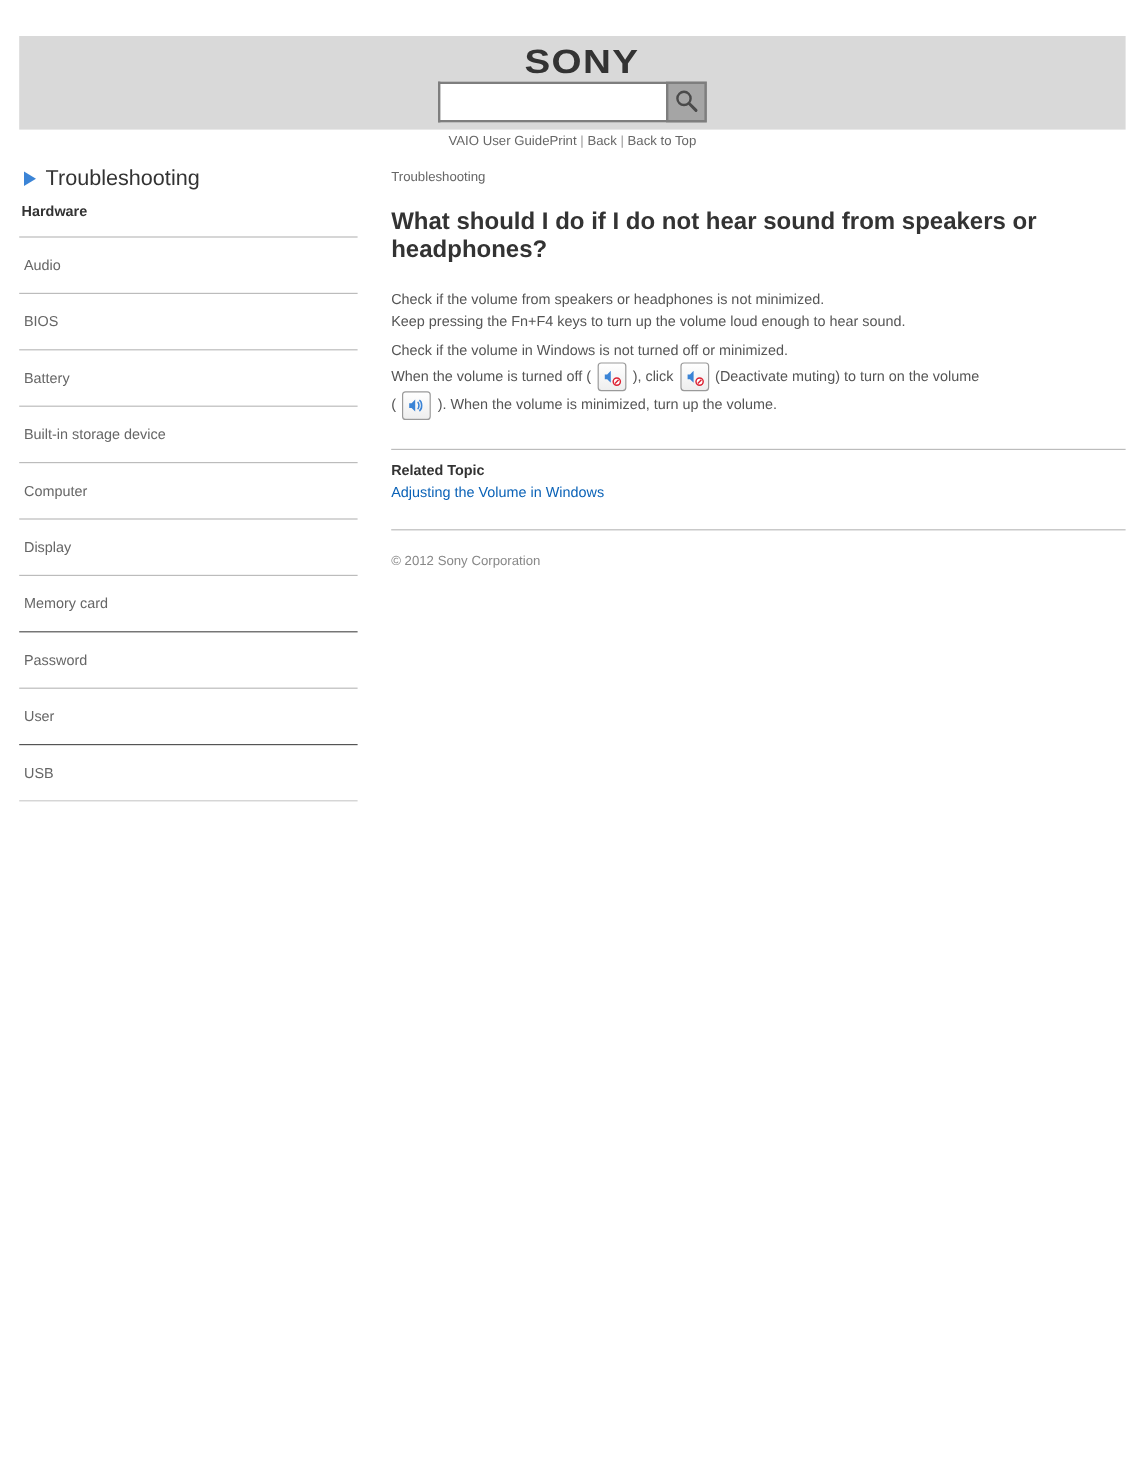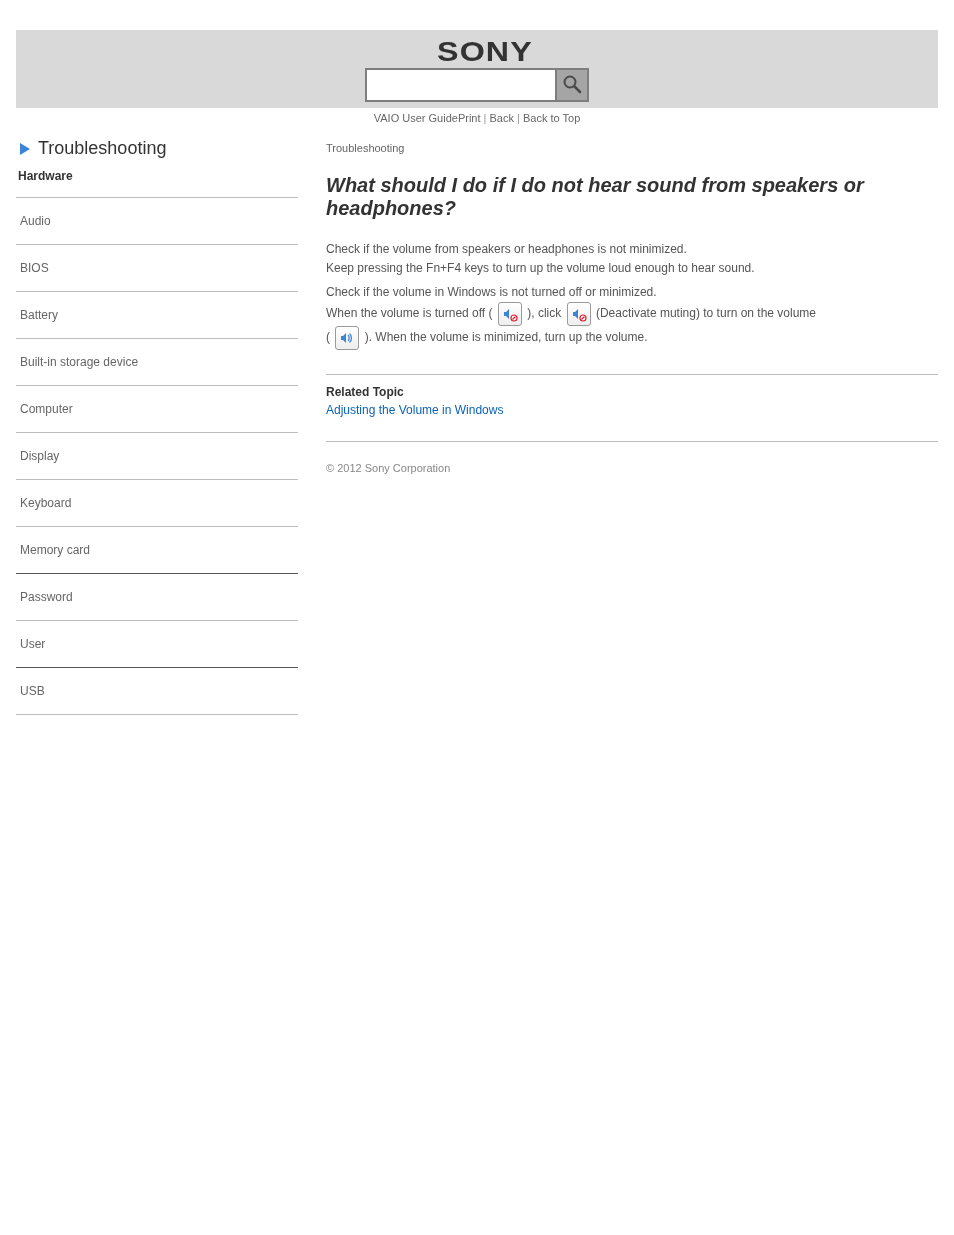--- a/index.html
+++ b/index.html
@@ -88,21 +88,21 @@
     padding: 16px 4px;
     font-size: 12px;
     color: #666;
     cursor: pointer;
   }
   .sb-list li.strong { border-bottom: 1px solid #555; }
 
   
   .main { flex: 1; padding-top: 4px; }
   .crumbs, .crumbs a { font-size: 11px; color: #666; text-decoration: none; margin-bottom: 20px; display: block; }
-  .h1 { font-size: 20px; color: #333; margin-bottom: 20px; font-style: italic; }
+  .h1 { font-size: 20px; color: #333; margin-bottom: 20px; }
   .para { font-size: 12px; color: #555; line-height: 1.55; margin-bottom: 6px; }
   .txt-inline { display: inline; }
   .icon-box {
     display: inline-block;
     width: 24px; height: 24px;
     border: 1px solid #9a9a9a;
     border-radius: 3px;
     background: linear-gradient(#fff,#eee);
     vertical-align: middle;
     position: relative;
@@ -156,21 +156,20 @@
         <div class="sb-title">Troubleshooting</div>
       </div>
       <div class="sb-sub">Hardware</div>
       <ul class="sb-list">
         <li>Audio</li>
         <li>BIOS</li>
         <li>Battery</li>
         <li>Built-in storage device</li>
         <li>Computer</li>
         <li>Display</li>
-        <li>Keyboard</li>
         <li class="strong">Memory card</li>
         <li>Password</li>
         <li class="strong">User</li>
         <li>USB</li>
       </ul>
     </aside>
 
     <main class="main">
       <a class="crumbs">Troubleshooting</a>
 

